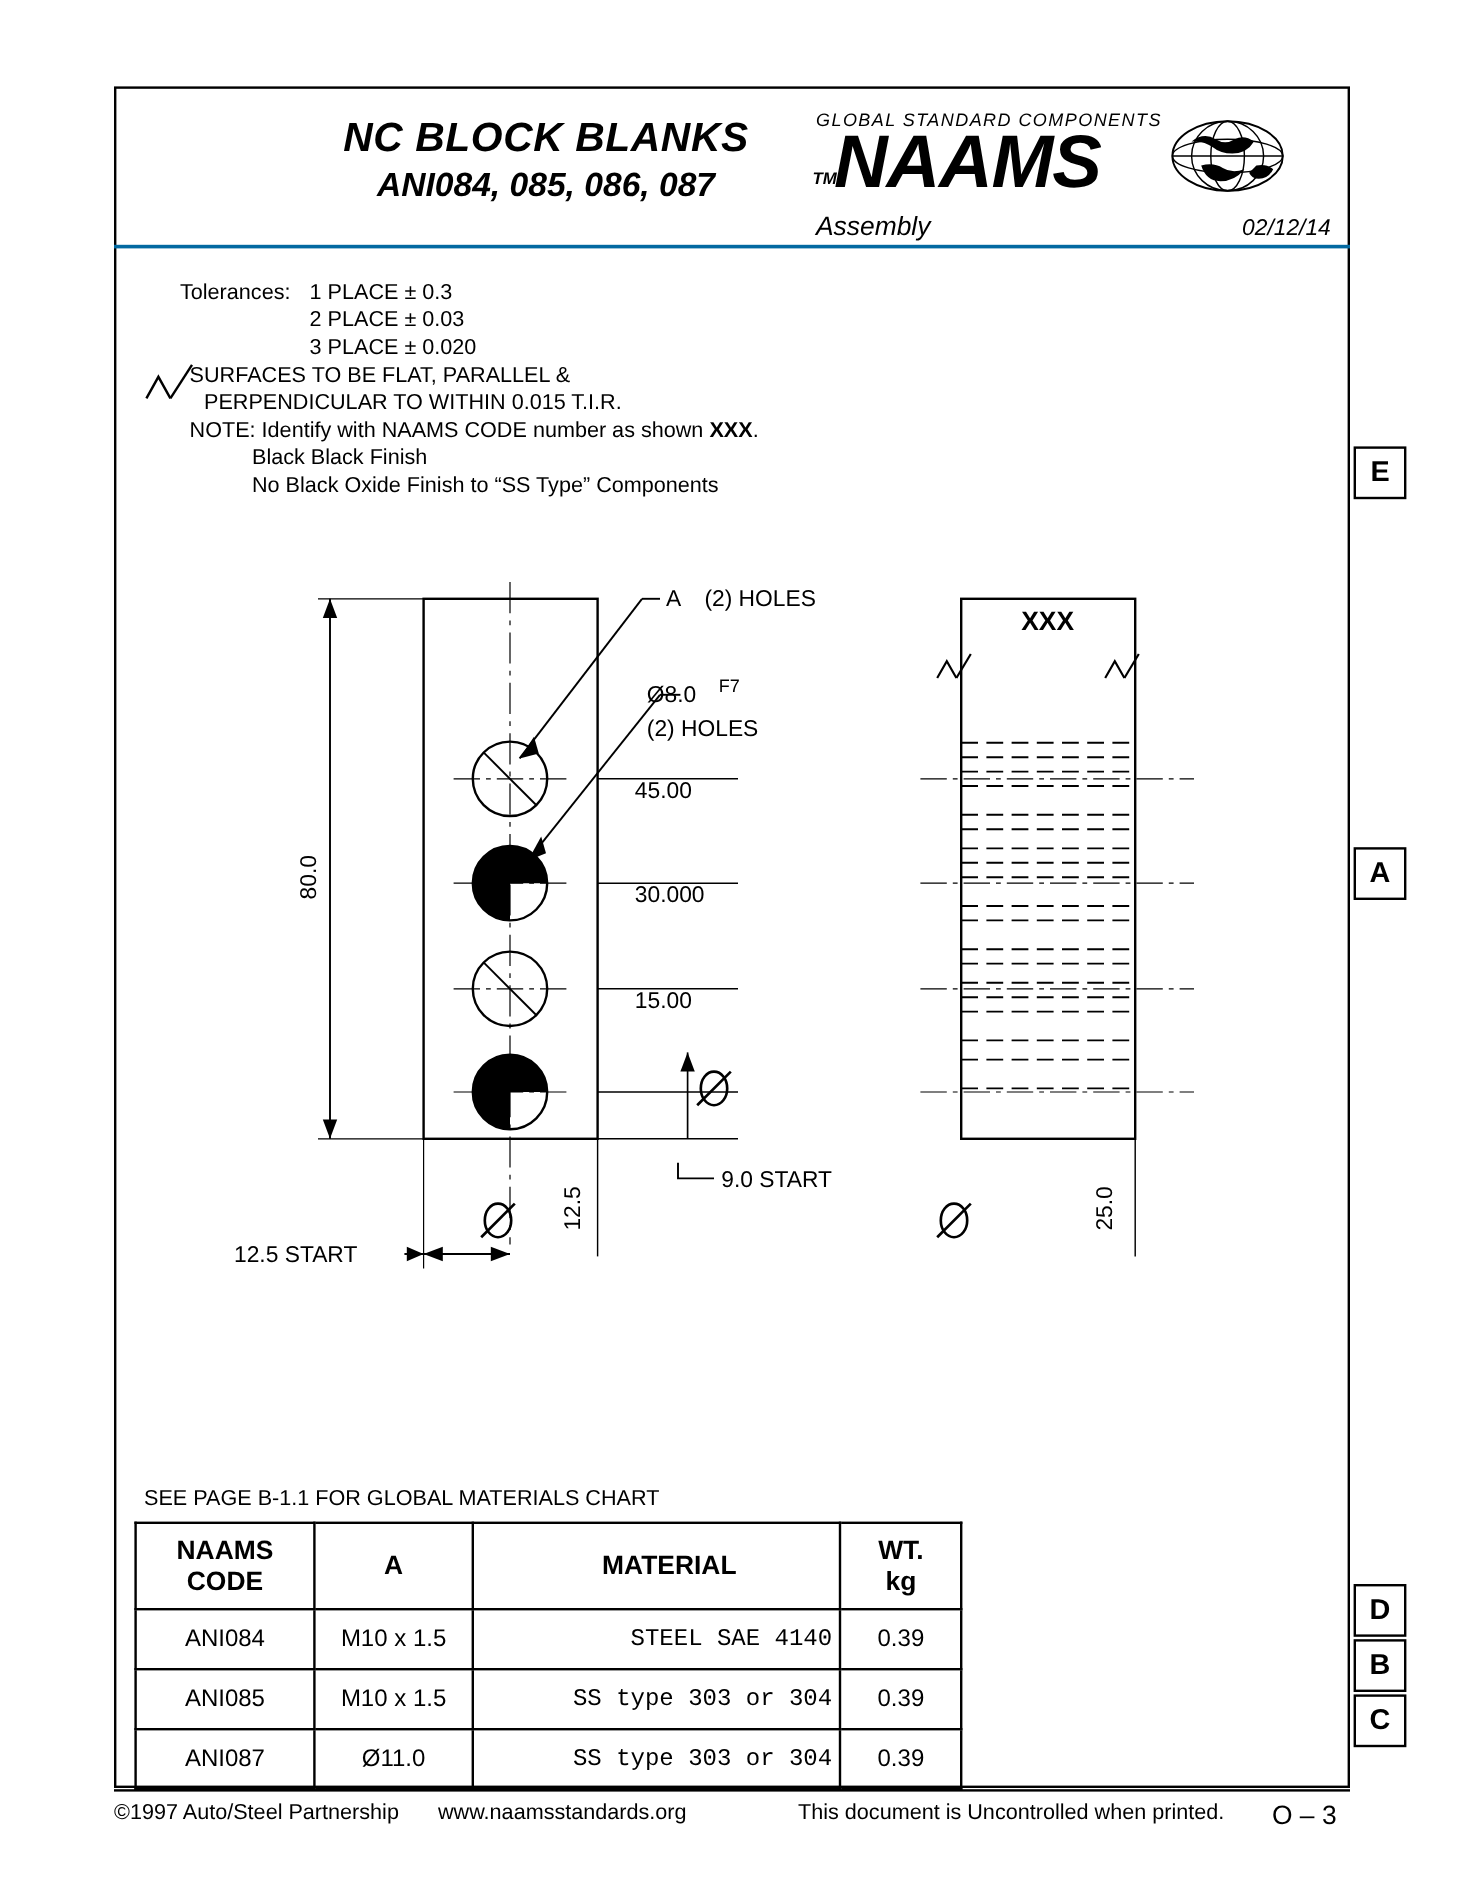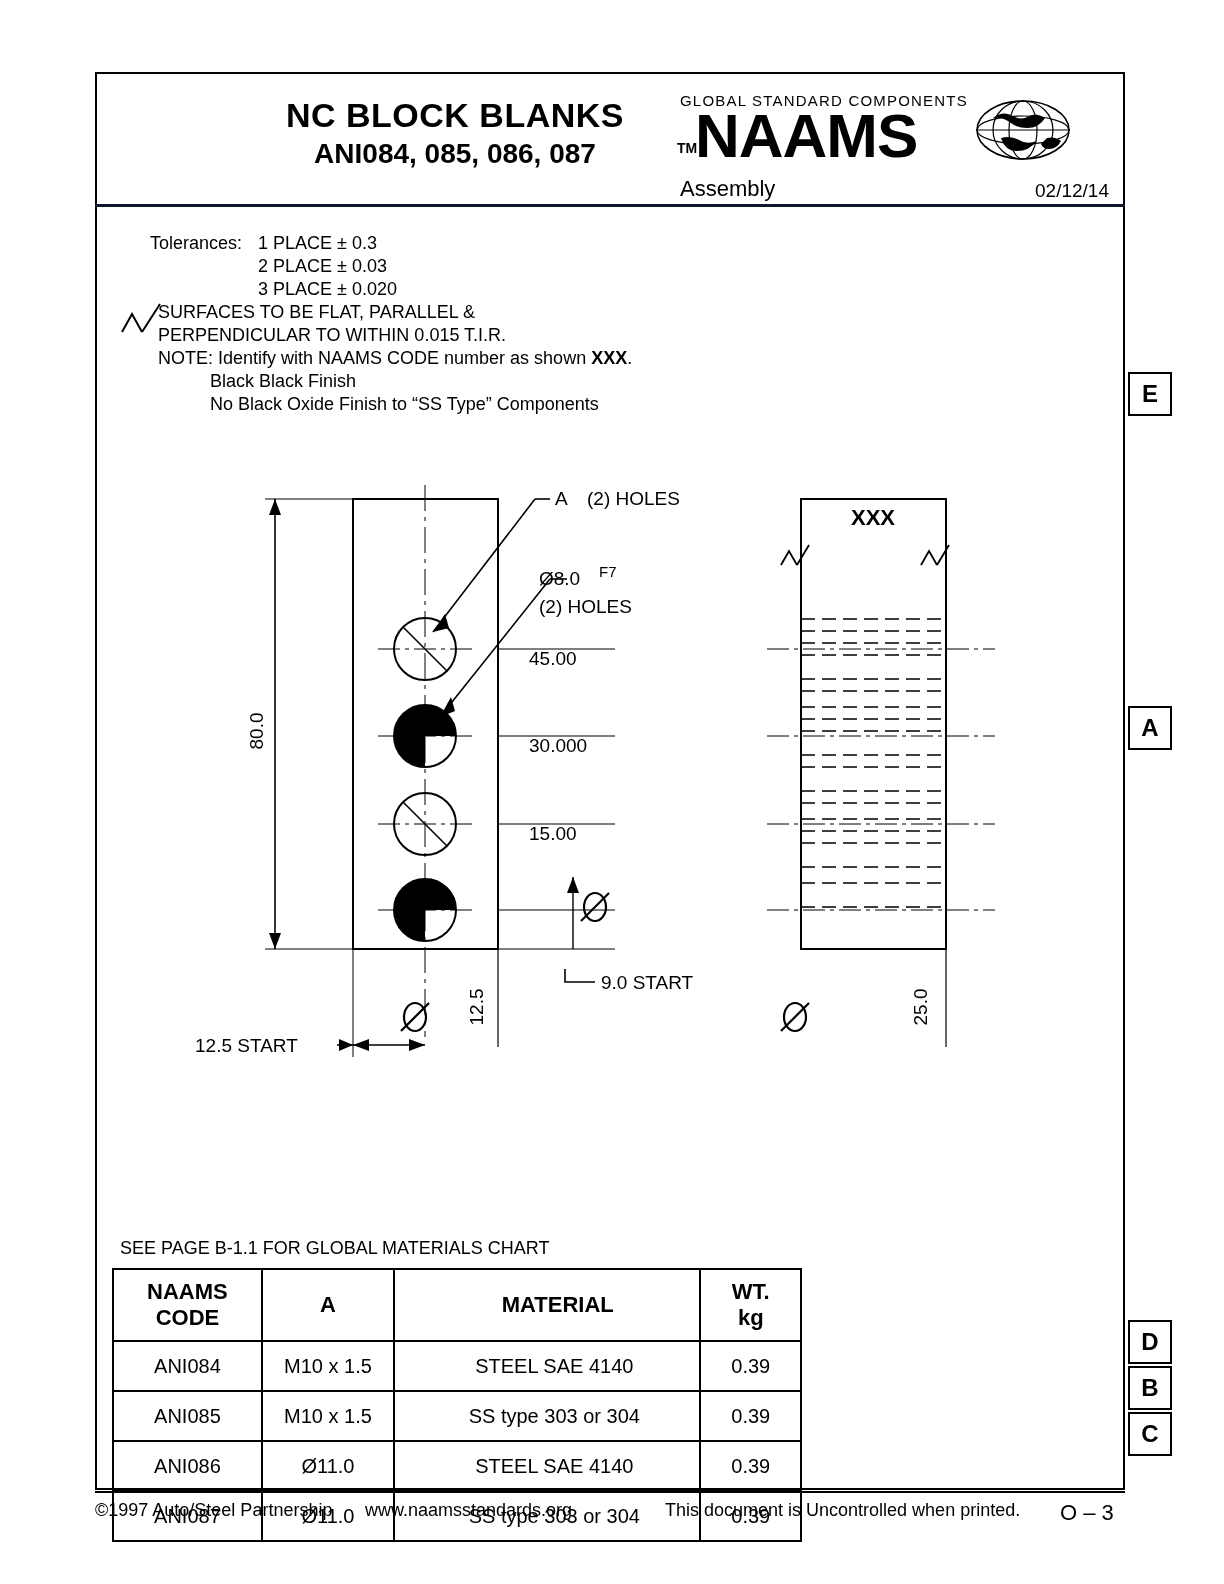--- a/index.html
+++ b/index.html
@@ -1,21 +1,21 @@
 <!DOCTYPE html>
 <html><head>
 <meta charset="utf-8">
 <style>
   html,body{margin:0;padding:0;background:#ffffff;}
   body{width:1224px;height:1584px;position:relative;font-family:"Liberation Sans",sans-serif;color:#000;}
   .page{position:absolute;left:0;top:0;width:1224px;height:1584px;}
 
   
   .frame{position:absolute;left:95px;top:72px;width:1030px;height:1418px;border:2px solid #000;box-sizing:border-box;}
-  .titleblock{position:absolute;left:95px;top:72px;width:1030px;height:135px;border-bottom:3px solid #0f172a;box-sizing:border-box;}
+  .titleblock{position:absolute;left:95px;top:72px;width:1030px;height:135px;border-bottom:3px solid #0369a1;box-sizing:border-box;font-style:italic;}
 
   .title-main{position:absolute;left:100px;top:24px;width:520px;text-align:center;font-size:34px;font-weight:bold;letter-spacing:0.5px;}
   .title-sub{position:absolute;left:100px;top:66px;width:520px;text-align:center;font-size:28px;font-weight:bold;}
 
   .gsc{position:absolute;left:585px;top:20px;font-size:15px;letter-spacing:1.2px;font-family:"Liberation Sans",sans-serif;}
   .naams-tm{position:absolute;left:582px;top:68px;font-size:14px;font-weight:bold;}
   .naams{position:absolute;left:600px;top:28px;font-size:62px;font-weight:bold;letter-spacing:-1px;font-family:"Liberation Sans",sans-serif;}
   .assembly{position:absolute;left:585px;top:104px;font-size:22px;}
   .date{position:absolute;right:16px;top:108px;font-size:19px;}
 
@@ -40,21 +40,21 @@
   .seepage{position:absolute;left:120px;top:1238px;font-size:18px;}
   .tblwrap{position:absolute;left:112px;top:1268px;width:690px;}
   table{border-collapse:collapse;width:690px;}
   td,th{border:2px solid #000;text-align:center;font-size:20px;padding:4px 6px;}
   thead th{font-size:22px;font-weight:bold;height:62px;}
   tbody td{height:40px;}
   .c-code{width:148px;}
   .c-a{width:134px;}
   .c-mat{width:310px;padding-left:27px;}
   .c-wt{width:98px;}
-  .mat-cell{text-align:center;padding-left:20px;}
+  .mat-cell{text-align:right;padding-left:20px;font-family:Liberation Mono, monospace;}
 
   
   .footline{position:absolute;left:95px;top:1491px;width:1030px;border-top:2px solid #000;}
   .footer{position:absolute;top:1500px;left:95px;width:1030px;font-size:18px;}
   .f1{position:absolute;left:0px;}
   .f2{position:absolute;left:270px;}
   .f3{position:absolute;left:570px;}
   .f4{position:absolute;left:965px;font-size:22px;}
 </style>
 </head>
@@ -100,21 +100,21 @@
     </div>
   <div class="tab" style="left:1128px;top:1412px;">
       <span>C</span>
     </div>
 
   <div class="notes">
     <div class="row"><span class="tolword">Tolerances:</span><span>1 PLACE ± 0.3</span></div>
     <div class="row"><span class="tolword"></span><span>2 PLACE ± 0.03</span></div>
     <div class="row"><span class="tolword"></span><span>3 PLACE ± 0.020</span></div>
     <div style="margin-left:8px;">SURFACES TO BE FLAT, PARALLEL &amp;</div>
-    <div style="margin-left:8px;">PERPENDICULAR TO WITHIN 0.015 T.I.R.</div>
+    <div style="margin-left:20px;">PERPENDICULAR TO WITHIN 0.015 T.I.R.</div>
     <div style="margin-left:8px;"><span>NOTE:  Identify with NAAMS CODE number as shown </span><b>XXX</b><span>.</span></div>
     <div style="margin-left:60px;">Black Black Finish</div>
     <div style="margin-left:60px;">No Black Oxide Finish to “SS Type” Components</div>
   </div>
 
   <svg class="surf-sym" viewBox="0 0 44 34">
     <path d="M4 30 L14 12 L24 30" fill="none" stroke="#000" stroke-width="2"></path>
     <line x1="24" y1="30" x2="42" y2="2" stroke="#000" stroke-width="2"></line>
   </svg>
 
@@ -300,26 +300,20 @@
           <td class="mat-cell">STEEL SAE 4140</td>
           <td>0.39</td>
         </tr>
         <tr>
           <td>ANI085</td>
           <td>M10 x 1.5</td>
           <td class="mat-cell">SS type 303 or 304</td>
           <td>0.39</td>
         </tr>
         <tr>
-          <td>ANI086</td>
-          <td>Ø11.0</td>
-          <td class="mat-cell">STEEL SAE 4140</td>
-          <td>0.39</td>
-        </tr>
-        <tr>
           <td>ANI087</td>
           <td>Ø11.0</td>
           <td class="mat-cell">SS type 303 or 304</td>
           <td>0.39</td>
         </tr>
       </tbody>
     </table>
   </div>
 
   <div class="footline"></div>

